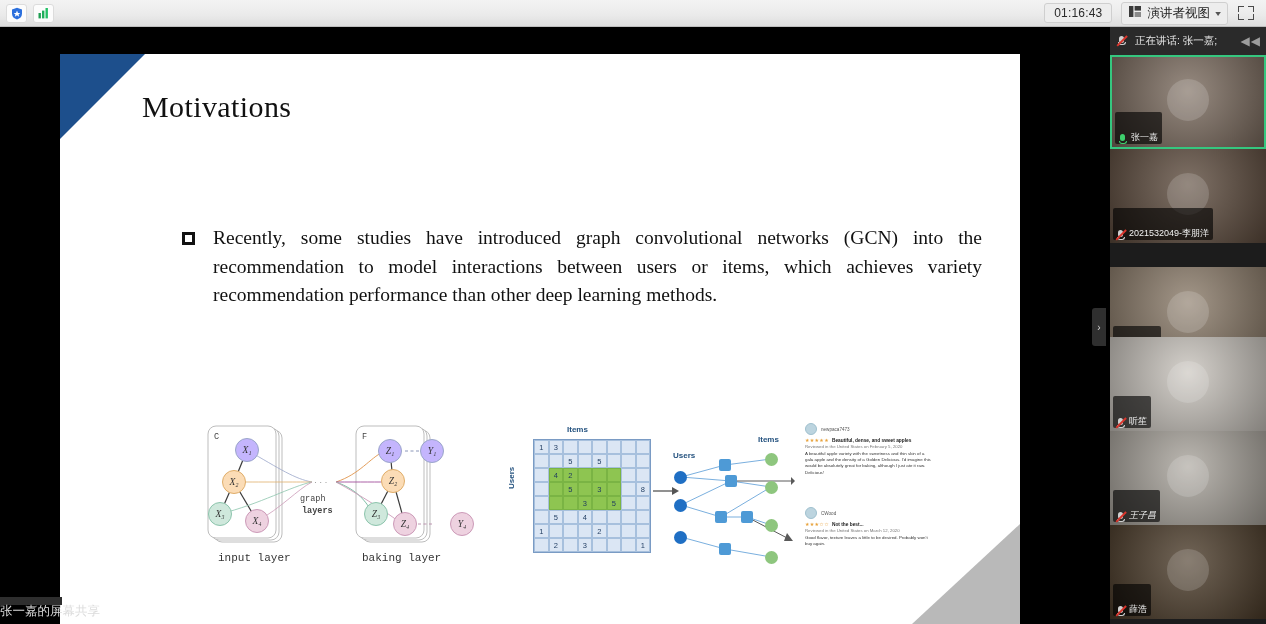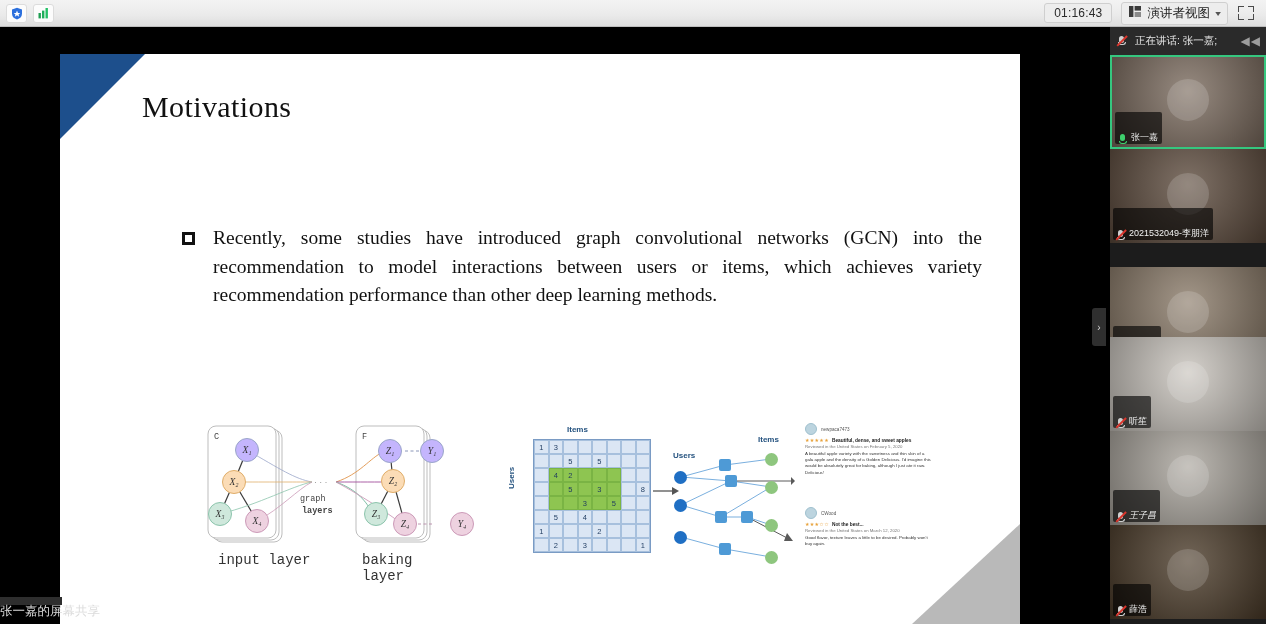--- a/index.html
+++ b/index.html
@@ -85,21 +85,21 @@
   .nodec{
     position:absolute; width:24px; height:24px; border-radius:50%;
     display:flex; align-items:center; justify-content:center;
     font-family:"Liberation Serif", serif; font-size:9.5px; font-style:italic; color:#333;
   }
   .n-blue { background:#c4b5fd; border:1px solid #9aa6c9; }
   .n-orng { background:#fbdcb6; border:1px solid #e0ae6a; }
   .n-grn  { background:#cfe8dc; border:1px solid #8cc4ac; }
   .n-pink { background:#eed2e0; border:1px solid #cc9ab8; }
   .figlabel{ position:absolute; font-family:"Liberation Mono", monospace; font-size:8.5px; color:#444; }
-  .figcap{ position:absolute; font-family:"Liberation Mono", monospace; font-size:14px; color:#333; }
+  .figcap{ position:absolute; font-family:"Liberation Mono", monospace; font-size:11px; color:#333; }
 
   
   #fig-matrix{ position:absolute; left:455px; top:2px; width:280px; height:158px; }
   #matrix-grid{
     position:absolute; left:18px; top:18px;
     display:grid; grid-template-columns:repeat(8,14.5px); grid-template-rows:repeat(8,14px);
     border:1px solid #7a9bc4;
   }
   #matrix-grid div{
     border:.5px solid #a7c0dd; background:#dbe6f4;

